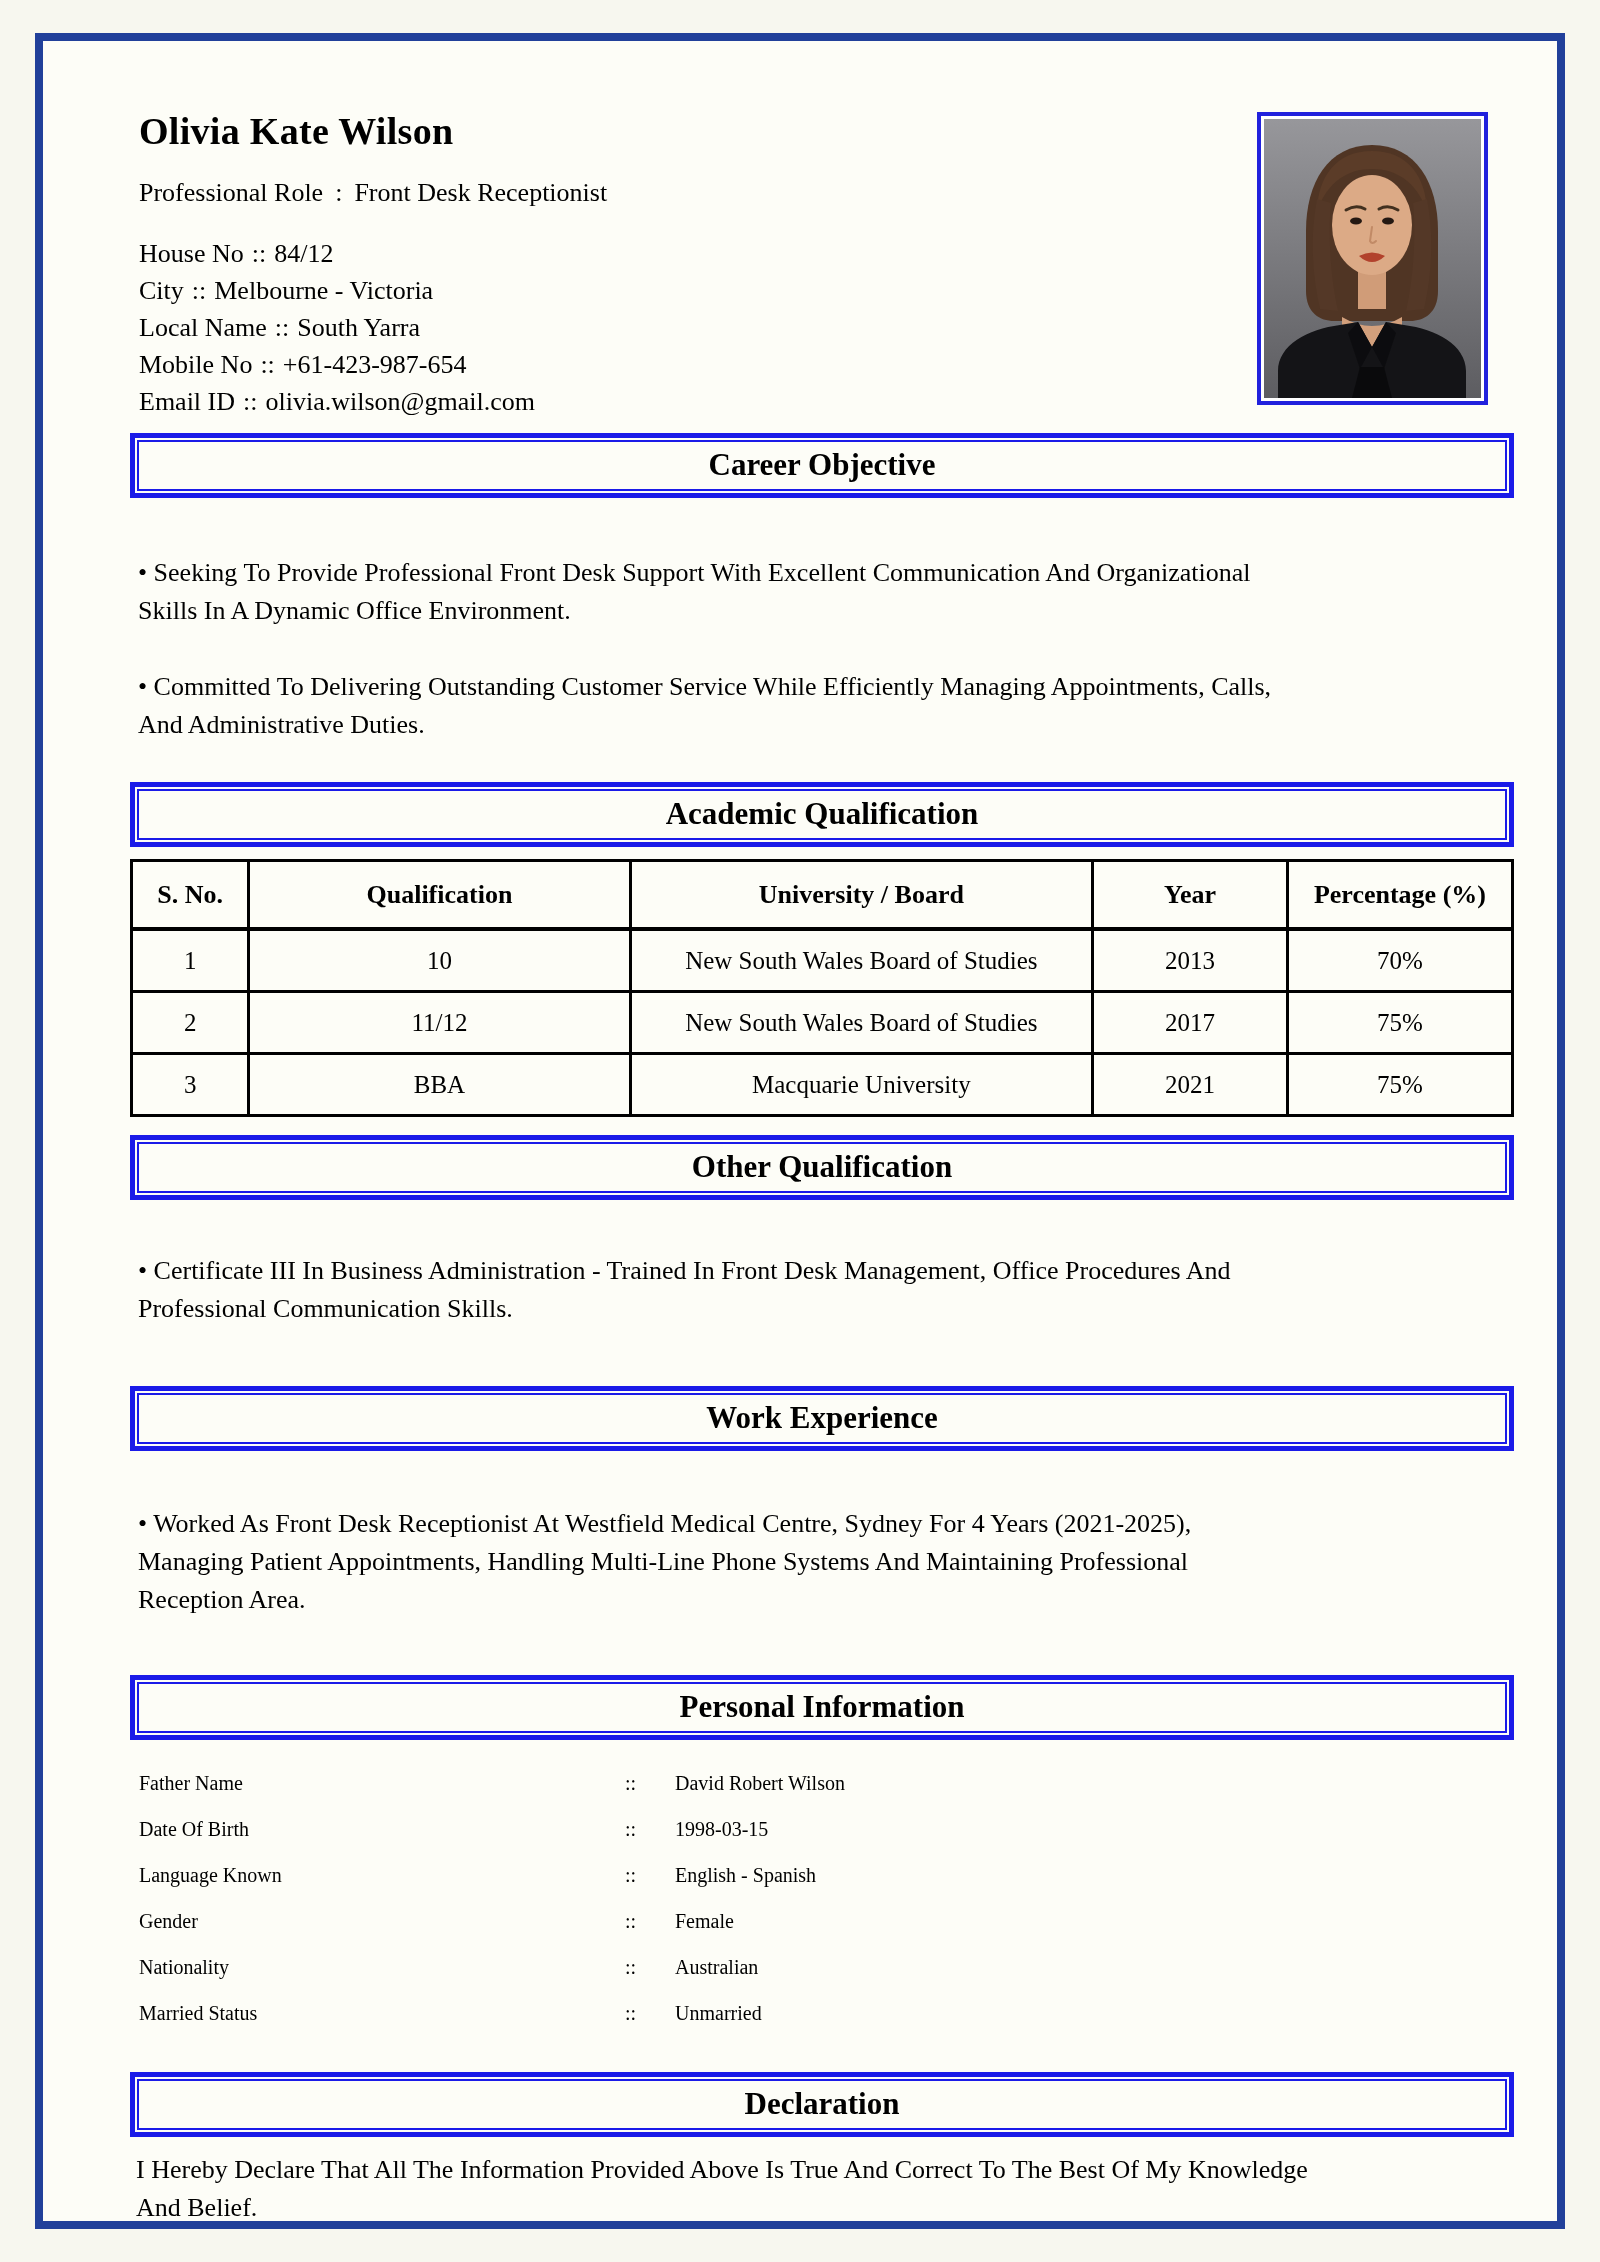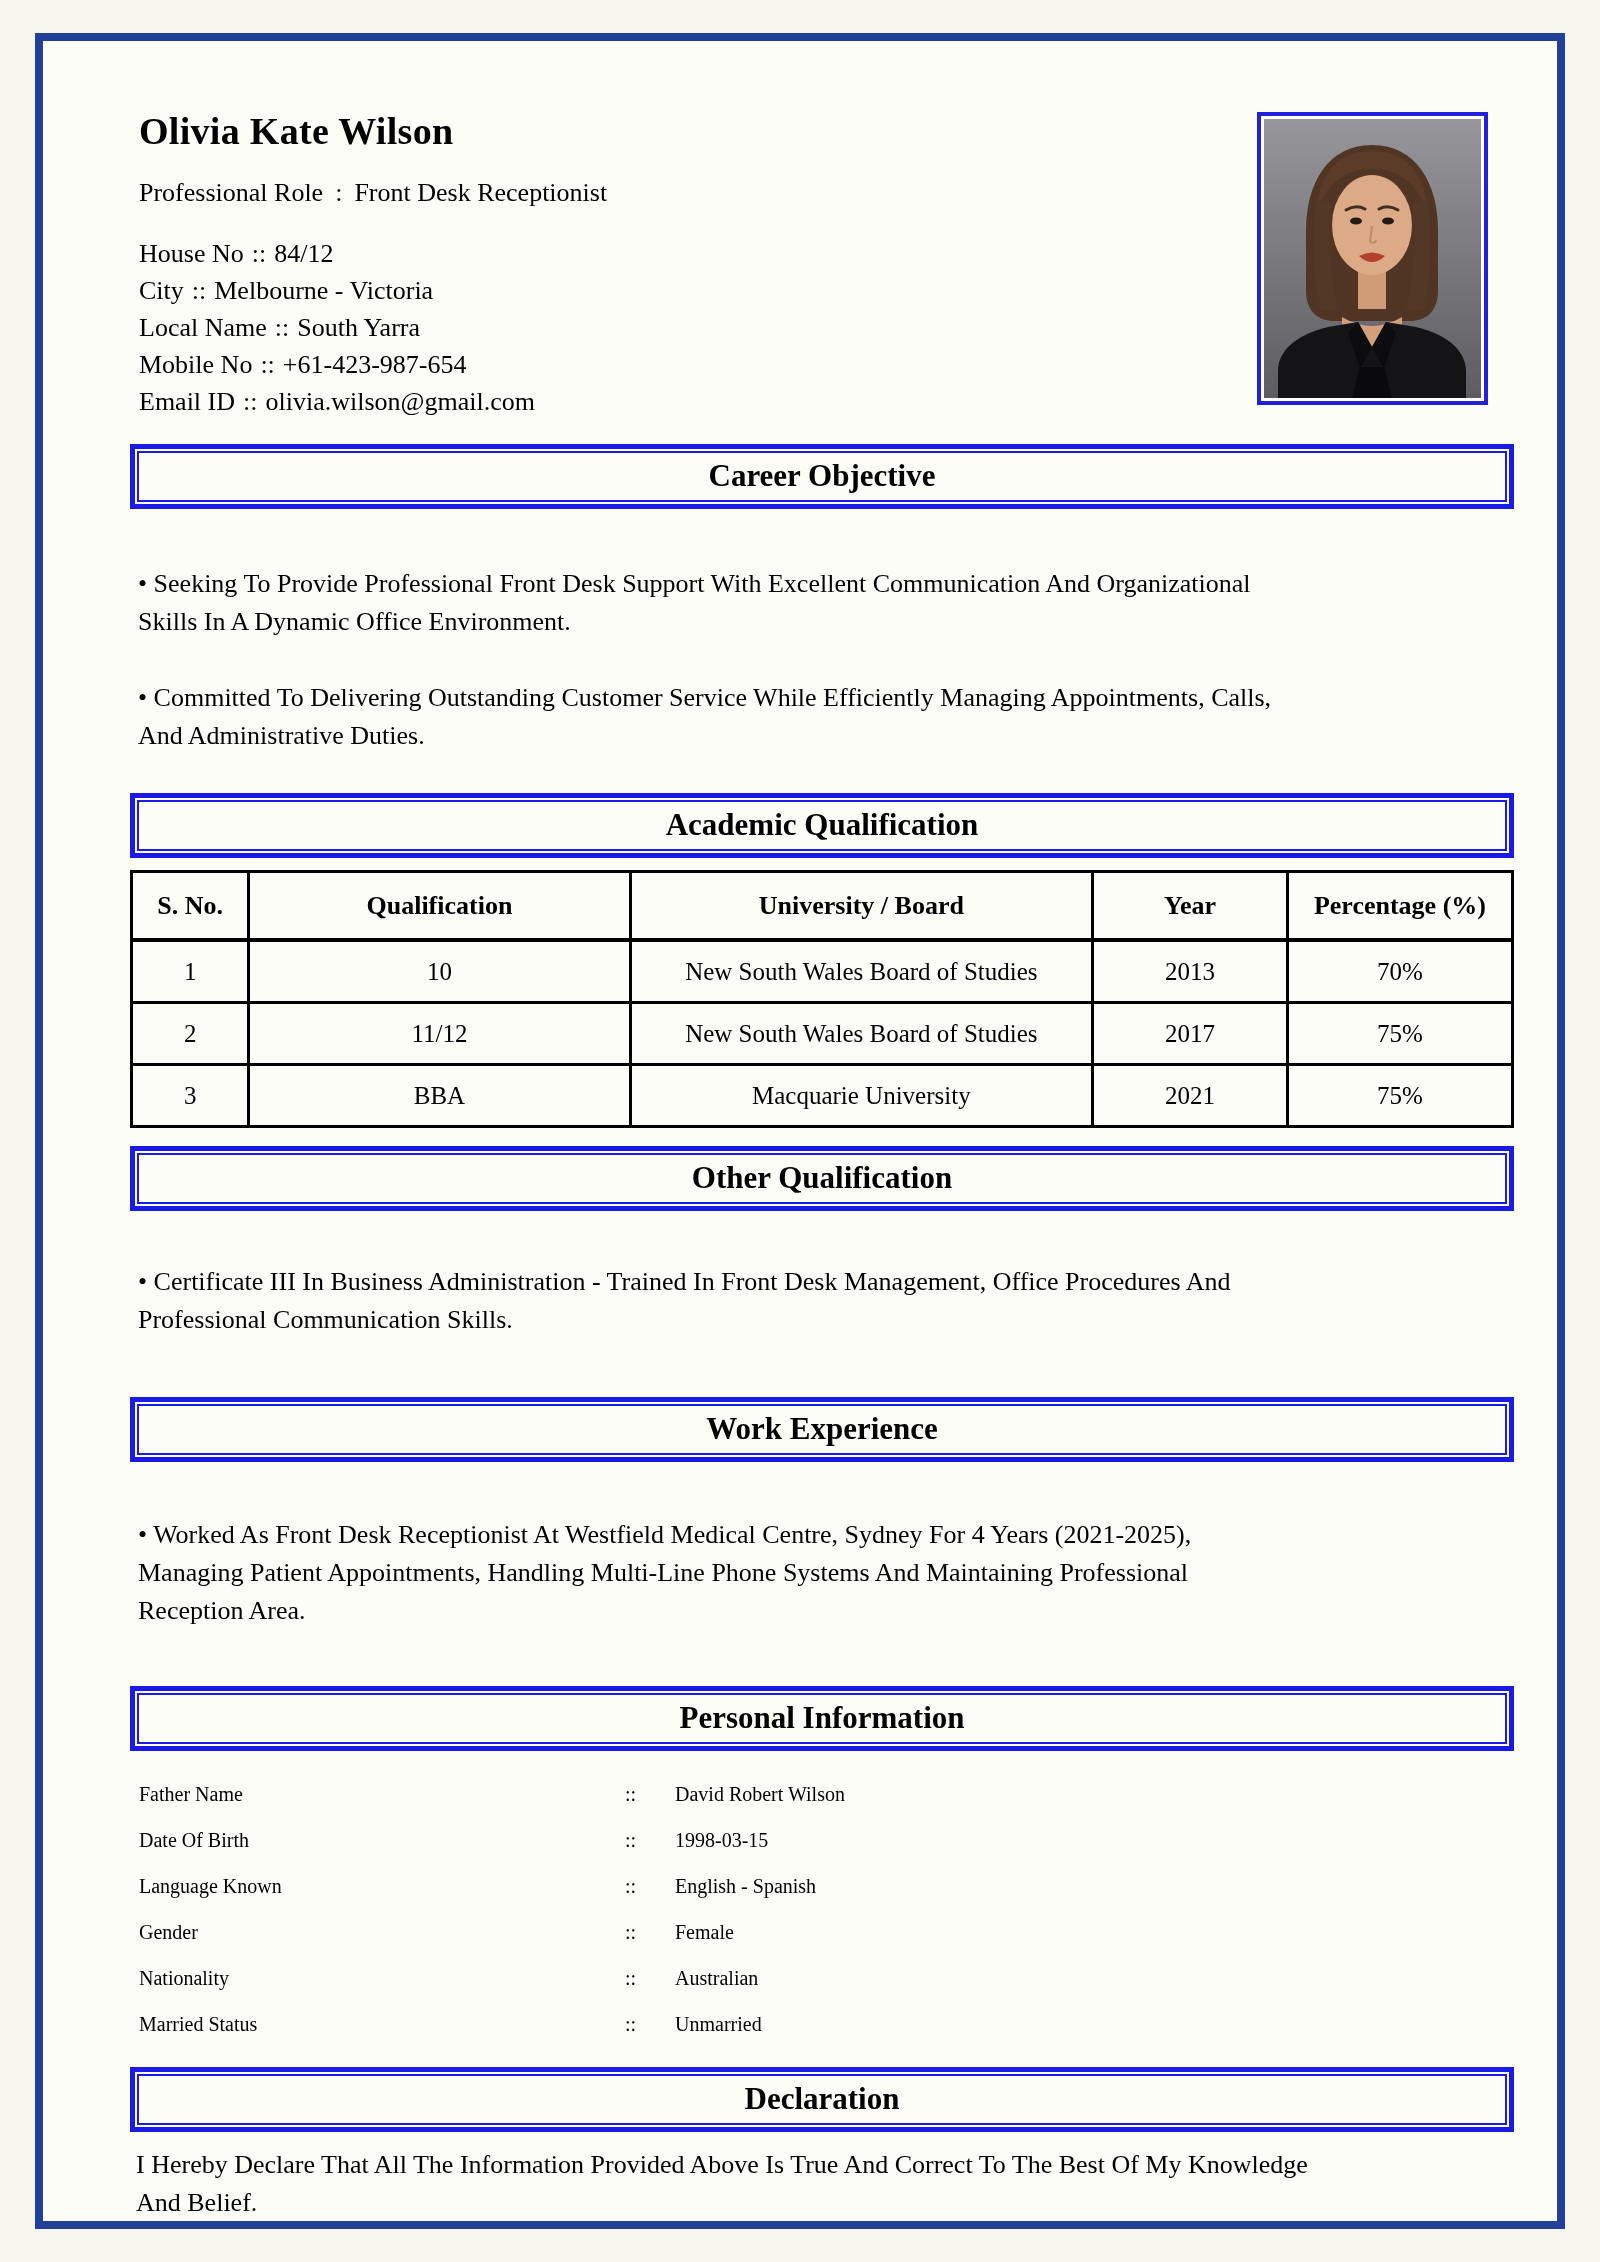--- a/index.html
+++ b/index.html
@@ -15,26 +15,26 @@
   }
   .content {
     position:absolute; top:43px; left:130px; width:1384px;
   }
   .name { font-size:38px; font-weight:bold; margin:64px 0 0 9px; line-height:48px; letter-spacing:0.3px; }
   .role { font-size:26px; margin:22px 0 0 9px; line-height:32px; }
   .role .sep { margin:0 12px; }
   .contact { margin:26px 0 0 9px; font-size:26px; line-height:37px; }
   .contact-line .sep { margin:0 8px; }
 
-  .section-box { border:5px solid #1B1BE8; margin-top:24px; background:#fdfdf7; }
+  .section-box { border:5px solid #1B1BE8; margin-top:13px; background:#fdfdf7; }
   .section-box-inner {
     border:2px solid #1B1BE8; margin:2px; text-align:center;
     font-size:31px; font-weight:bold; line-height:38px; padding:4px 0 5px 0;
   }
-  .mt16 { margin-top:0; } .mt18 { margin-top:18px; } .mt20 { margin-top:20px; } .mt36 { margin-top:20px; }
+  .mt16 { margin-top:0; } .mt18 { margin-top:18px; } .mt20 { margin-top:20px; } .mt36 { margin-top:36px; }
 
   .bullets { font-size:26px; line-height:38px; margin:18px 0 0 8px; width:1340px; white-space:pre-line; }
   .bullets p { margin:0; }
   .plain-text { font-size:26px; line-height:38px; margin:14px 0 0 6px; width:1340px; white-space:pre-line; }
 
   table.acad { border-collapse:collapse; width:100%; margin-top:12px; table-layout:fixed; }
   table.acad th, table.acad td {
     border:3px solid #000; text-align:center; vertical-align:middle; overflow:hidden;
   }
   table.acad th { font-size:26px; font-weight:bold; height:63px; border-bottom-width:4px; }

